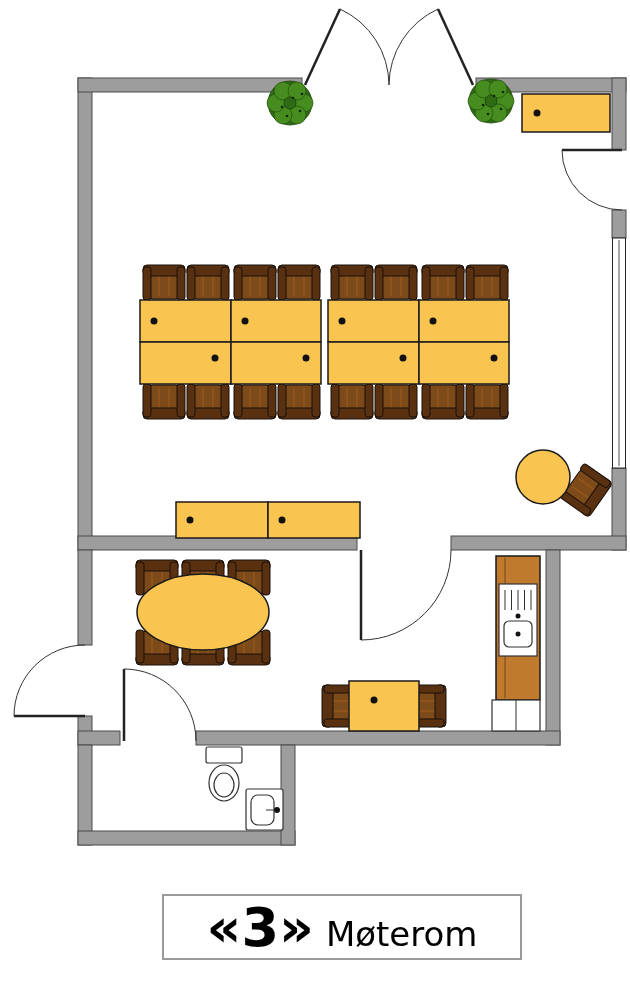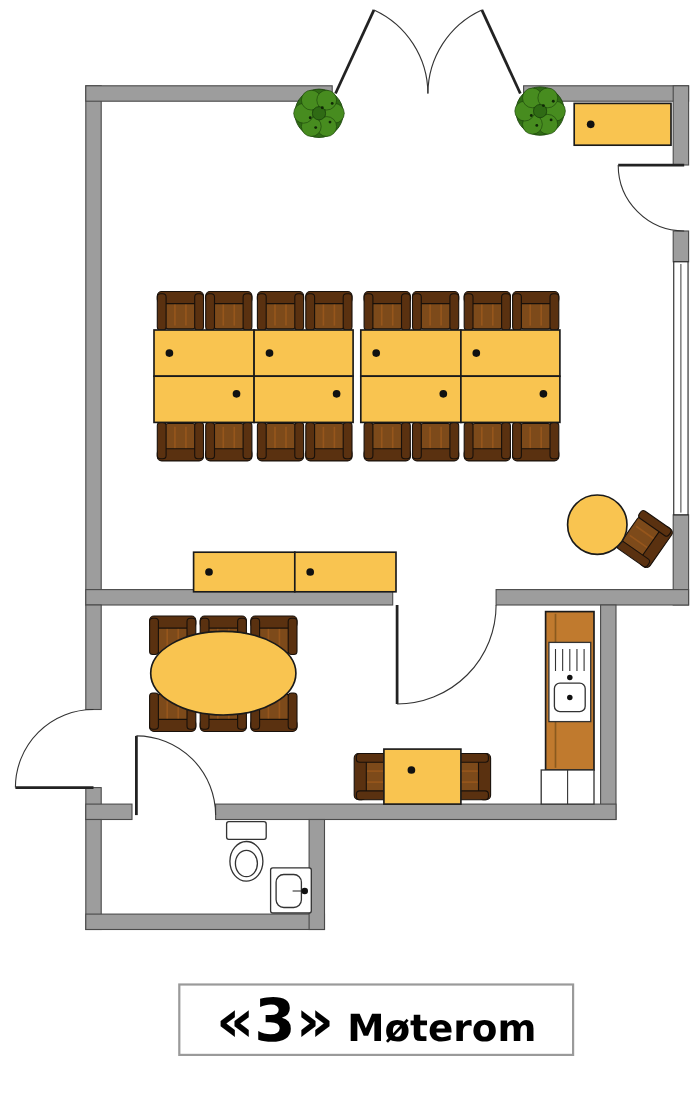--- a/index.html
+++ b/index.html
@@ -23,21 +23,21 @@
   .stripe{stroke:var(--chair-stripe,#96561c);stroke-width:1.5;}
   .plant-dark{fill:var(--plant-dark,#2f6b14);stroke:#1d470c;stroke-width:0.8;}
   .plant-light{fill:var(--plant-light,#478c1f);stroke:#1d470c;stroke-width:0.6;}
   .plant-speck{fill:#102806;}
 
   .room-label{position:absolute;left:162px;top:894px;width:360px;height:66px;
     border:2px solid var(--label-border,#9a9a9a);background:#fff;
     display:flex;align-items:baseline;justify-content:center;gap:12px;box-sizing:border-box;
     padding-top:2px;}
   .room-label .num{font-size:54px;font-weight:bold;line-height:60px;color:#000;}
-  .room-label .name{font-size:34px;font-weight:bold;color:#000;}
+  .room-label .name{font-size:34px;font-weight:normal;color:#000;}
 </style>
 </head>
 <body>
 
 <div class="canvas">
 
 <svg width="630" height="997" viewBox="0 0 630 997">
   <defs>
     <g id="chair">
       <rect x="-14" y="-12" width="28" height="28" rx="3" class="chair-mid"></rect>

